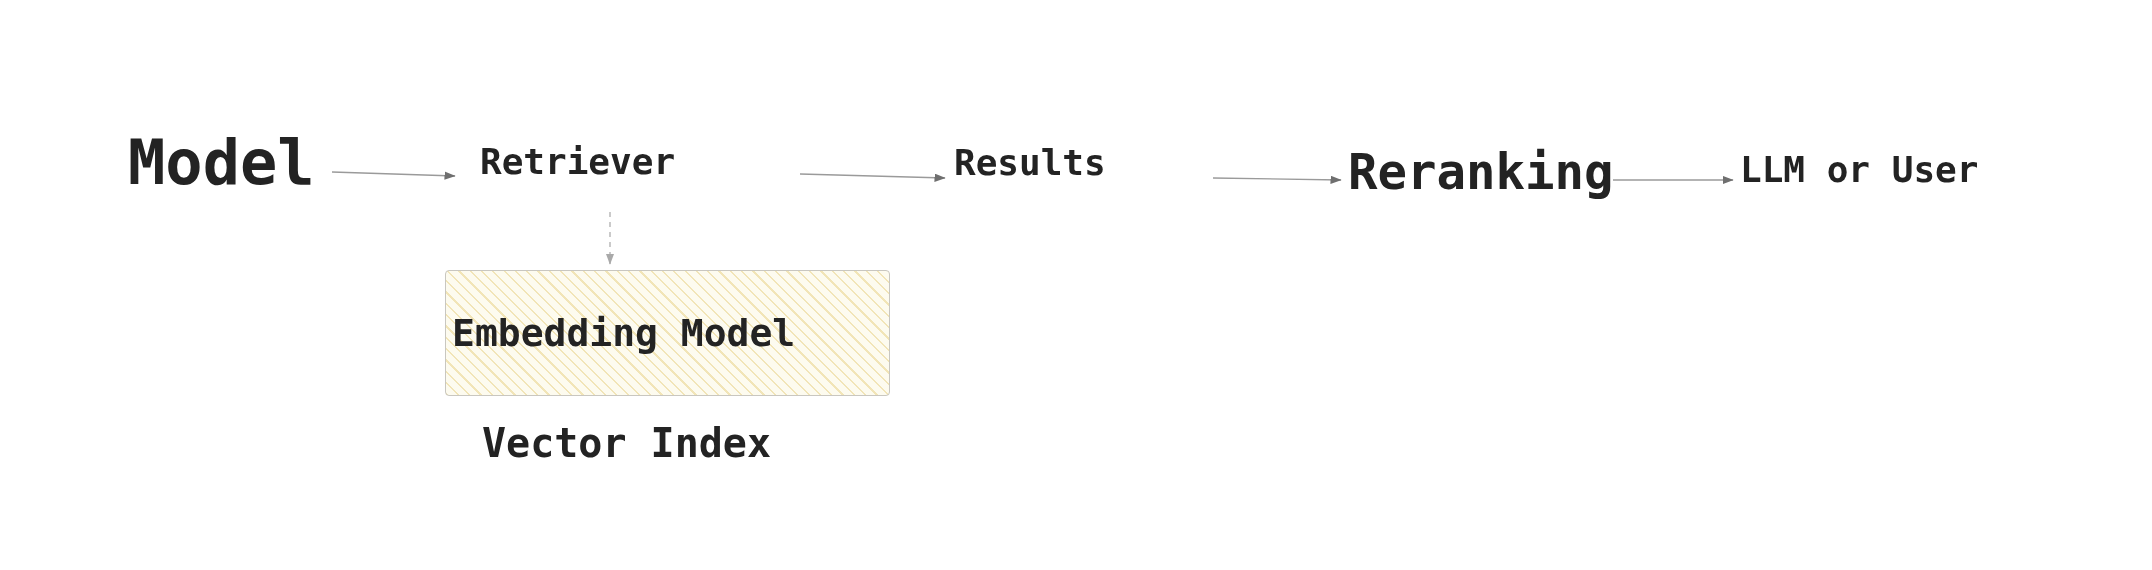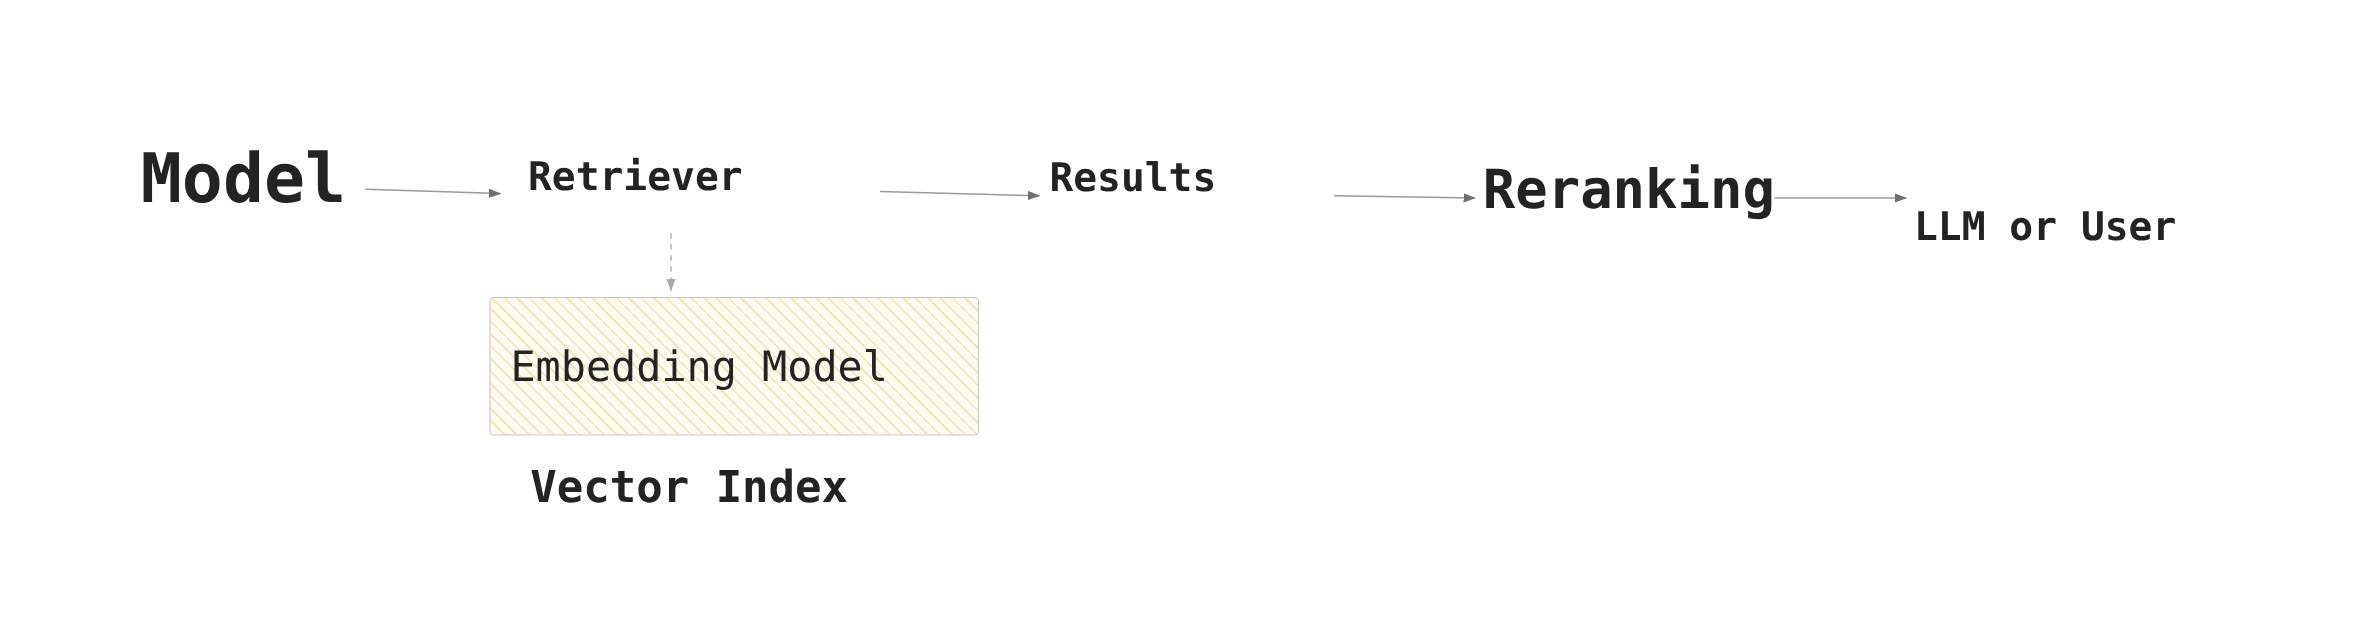--- a/index.html
+++ b/index.html
@@ -40,21 +40,21 @@
     font-family: "DejaVu Sans Mono", "Liberation Mono", monospace;
     font-weight: 700;
     letter-spacing: 0px;
     line-height: 1;
   }
 
   .node-query      { left: 128px;  top: 132px; font-size: 62px; }
   .node-retriever  { left: 464px;  top: 144px; font-size: 36px; margin-left: 16px; }
   .node-results    { left: 954px;  top: 145px; font-size: 36px; }
   .node-reranking  { left: 1348px; top: 148px; font-size: 49px; }
-  .node-llmuser    { left: 1740px; top: 152px; font-size: 36px; margin-top: 37px; }
+  .node-llmuser    { left: 1740px; top: 152px; font-size: 36px; }
 
   
   #embedding-box {
     position: absolute;
     left: 445px;
     top: 270px;
     width: 445px;
     height: 126px;
     box-sizing: border-box;
     border: 1.3px solid #c9c7c0;
@@ -66,24 +66,24 @@
         rgba(226, 198, 106, 0.42) 1.6px,
         rgba(253, 251, 239, 0) 1.6px,
         rgba(253, 251, 239, 0) 8px
       );
     display: flex;
     align-items: center;
     justify-content: flex-start;
     overflow: hidden;
   }
   #embedding-box-label {
-    padding-left: 18px;
+    padding-left: 6px;
     font-family: "DejaVu Sans Mono", "Liberation Mono", monospace;
     font-size: 38px;
-    font-weight: 400;
+    font-weight: 700;
     color: #232323;
     white-space: pre;
     line-height: 1;
     position: relative;
     z-index: 2;
   }
 
   
   #vector-index-caption {
     position: absolute;

